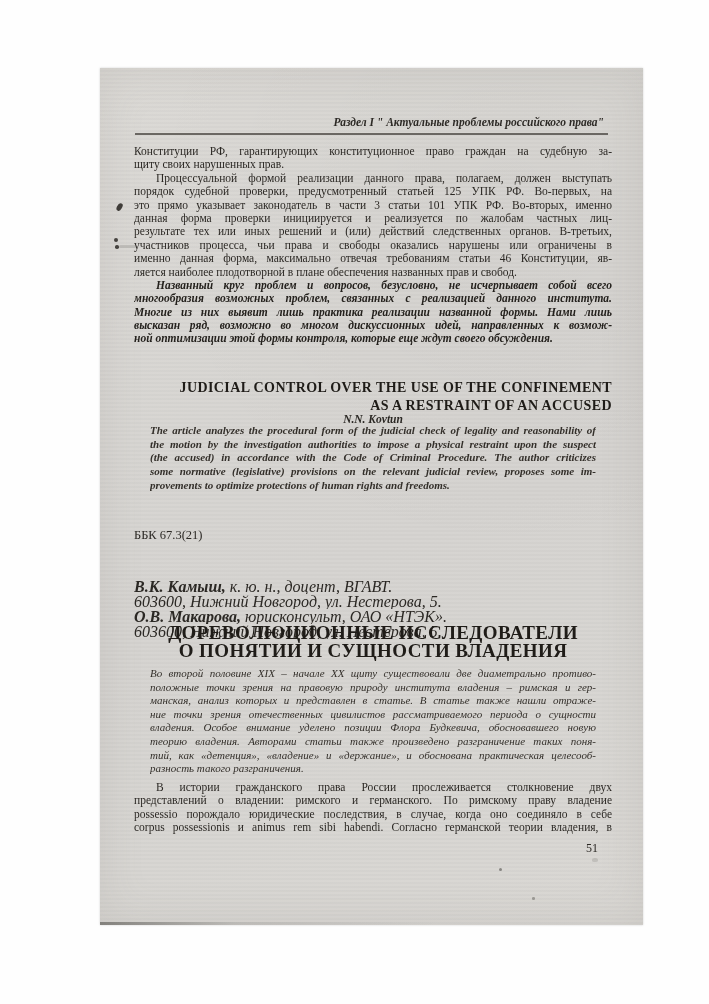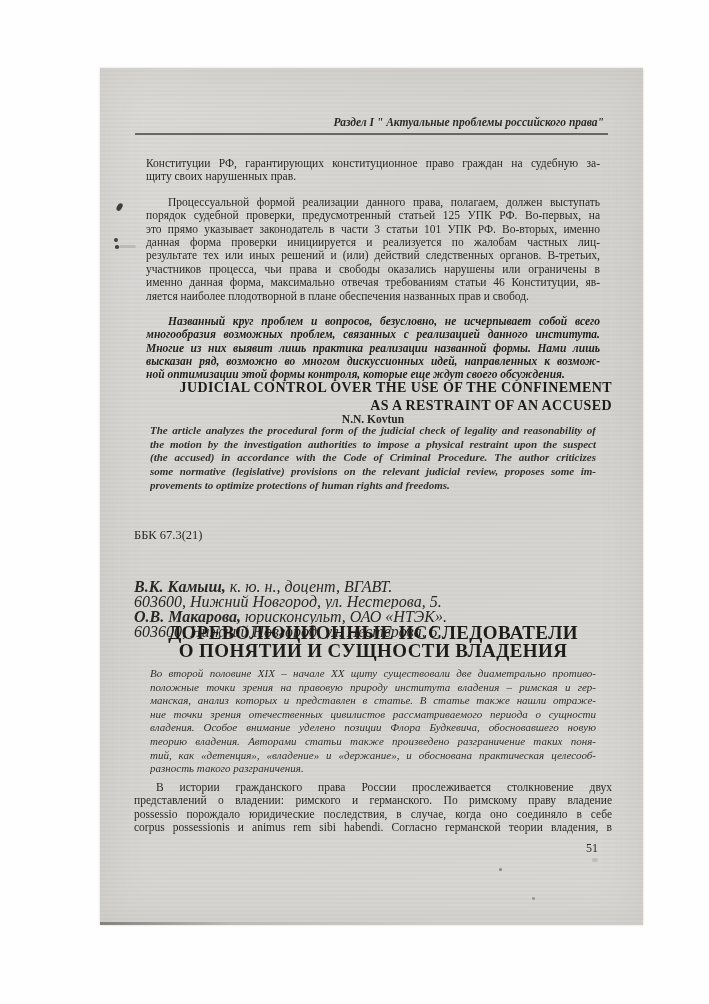--- a/index.html
+++ b/index.html
@@ -22,32 +22,32 @@
     background:linear-gradient(90deg,rgba(60,58,53,.5),rgba(60,58,53,.12) 40%,transparent);
   }
   .abs{position:absolute;}
   .running-header{
     top:48px;left:36px;width:468px;text-align:right;
     font-style:italic;font-weight:bold;font-size:11.5px;color:#2d2a26;
   }
   .rule{top:65px;left:35px;width:473px;height:2px;background:#57544f;opacity:.85;}
   .textcol{left:34px;width:478px;color:#2b2824;font-size:11.5px;}
   .main1{top:77px;}
-  .para{margin:12px;}
+  .para{margin:0;}
   .p-boldital{font-weight:bold;font-style:italic;color:#24211d;}
   .ln{
     height:13.4px;line-height:13.4px;overflow:hidden;
     text-align:justify;text-align-last:justify;white-space:pre;white-space:normal;
   }
   .ln.ll{text-align-last:left;}
   .ln.ind{text-indent:22px;}
   .title-en{top:311px;left:34px;width:478px;text-align:right;
     font-weight:bold;font-size:14px;letter-spacing:.4px;color:#1f1c18;line-height:17.5px;}
   .author-en{top:345px;left:34px;width:478px;text-align:center;
-    font-weight:bold;font-size:11.5px;color:#2b2824;}
+    font-weight:bold;font-style:italic;font-size:11.5px;color:#2b2824;}
   .abstract{left:50px;width:446px;font-style:italic;font-size:11px;color:#332f2a;}
   .abstract .ln{height:13.65px;line-height:13.65px;}
   .abstract-en{top:356px;font-weight:bold;}
   .bbk{top:460px;left:34px;font-size:12.5px;color:#2b2824;}
   .authors{top:487px;left:34px;width:478px;font-style:italic;font-size:16px;color:#2b2824;margin-top:24px;}
   .aline{height:15.1px;line-height:15.1px;overflow:hidden;}
   .aname{font-weight:bold;}
   .title-ru{top:556px;left:34px;width:478px;text-align:center;
     font-weight:bold;font-size:19px;letter-spacing:.4px;color:#1f1c18;line-height:17.5px;}
   .abstract-ru{top:599px;}

